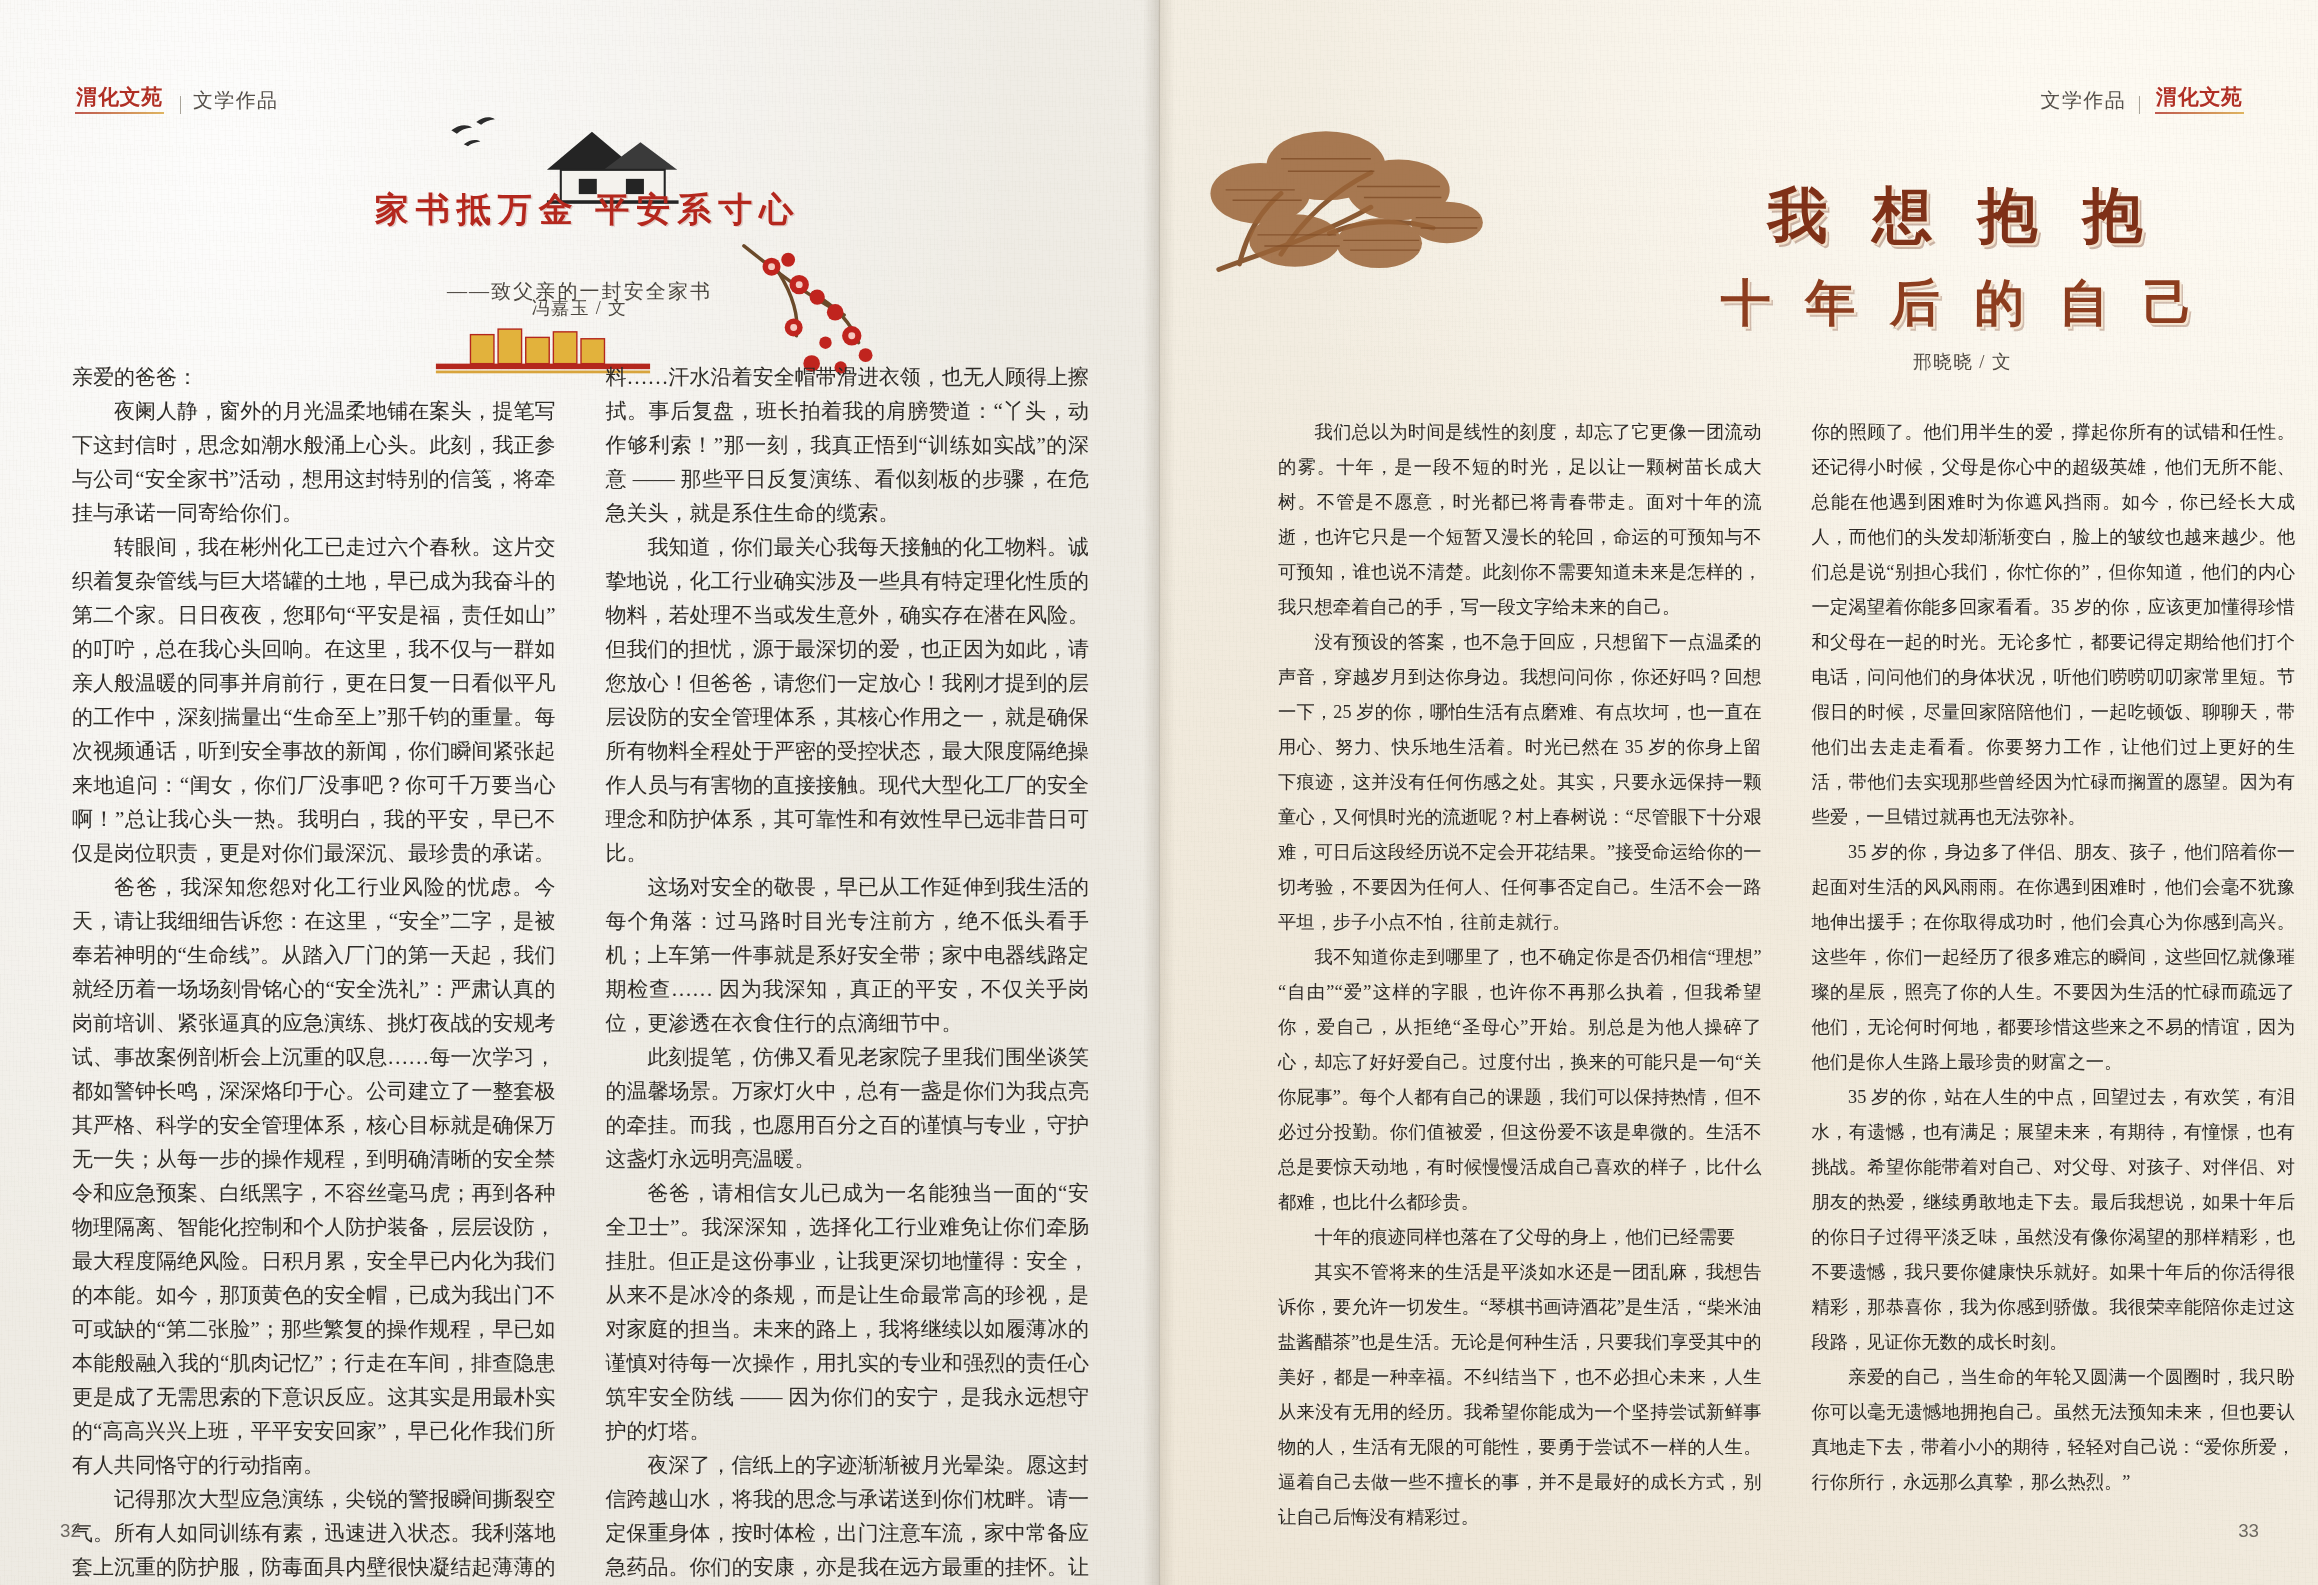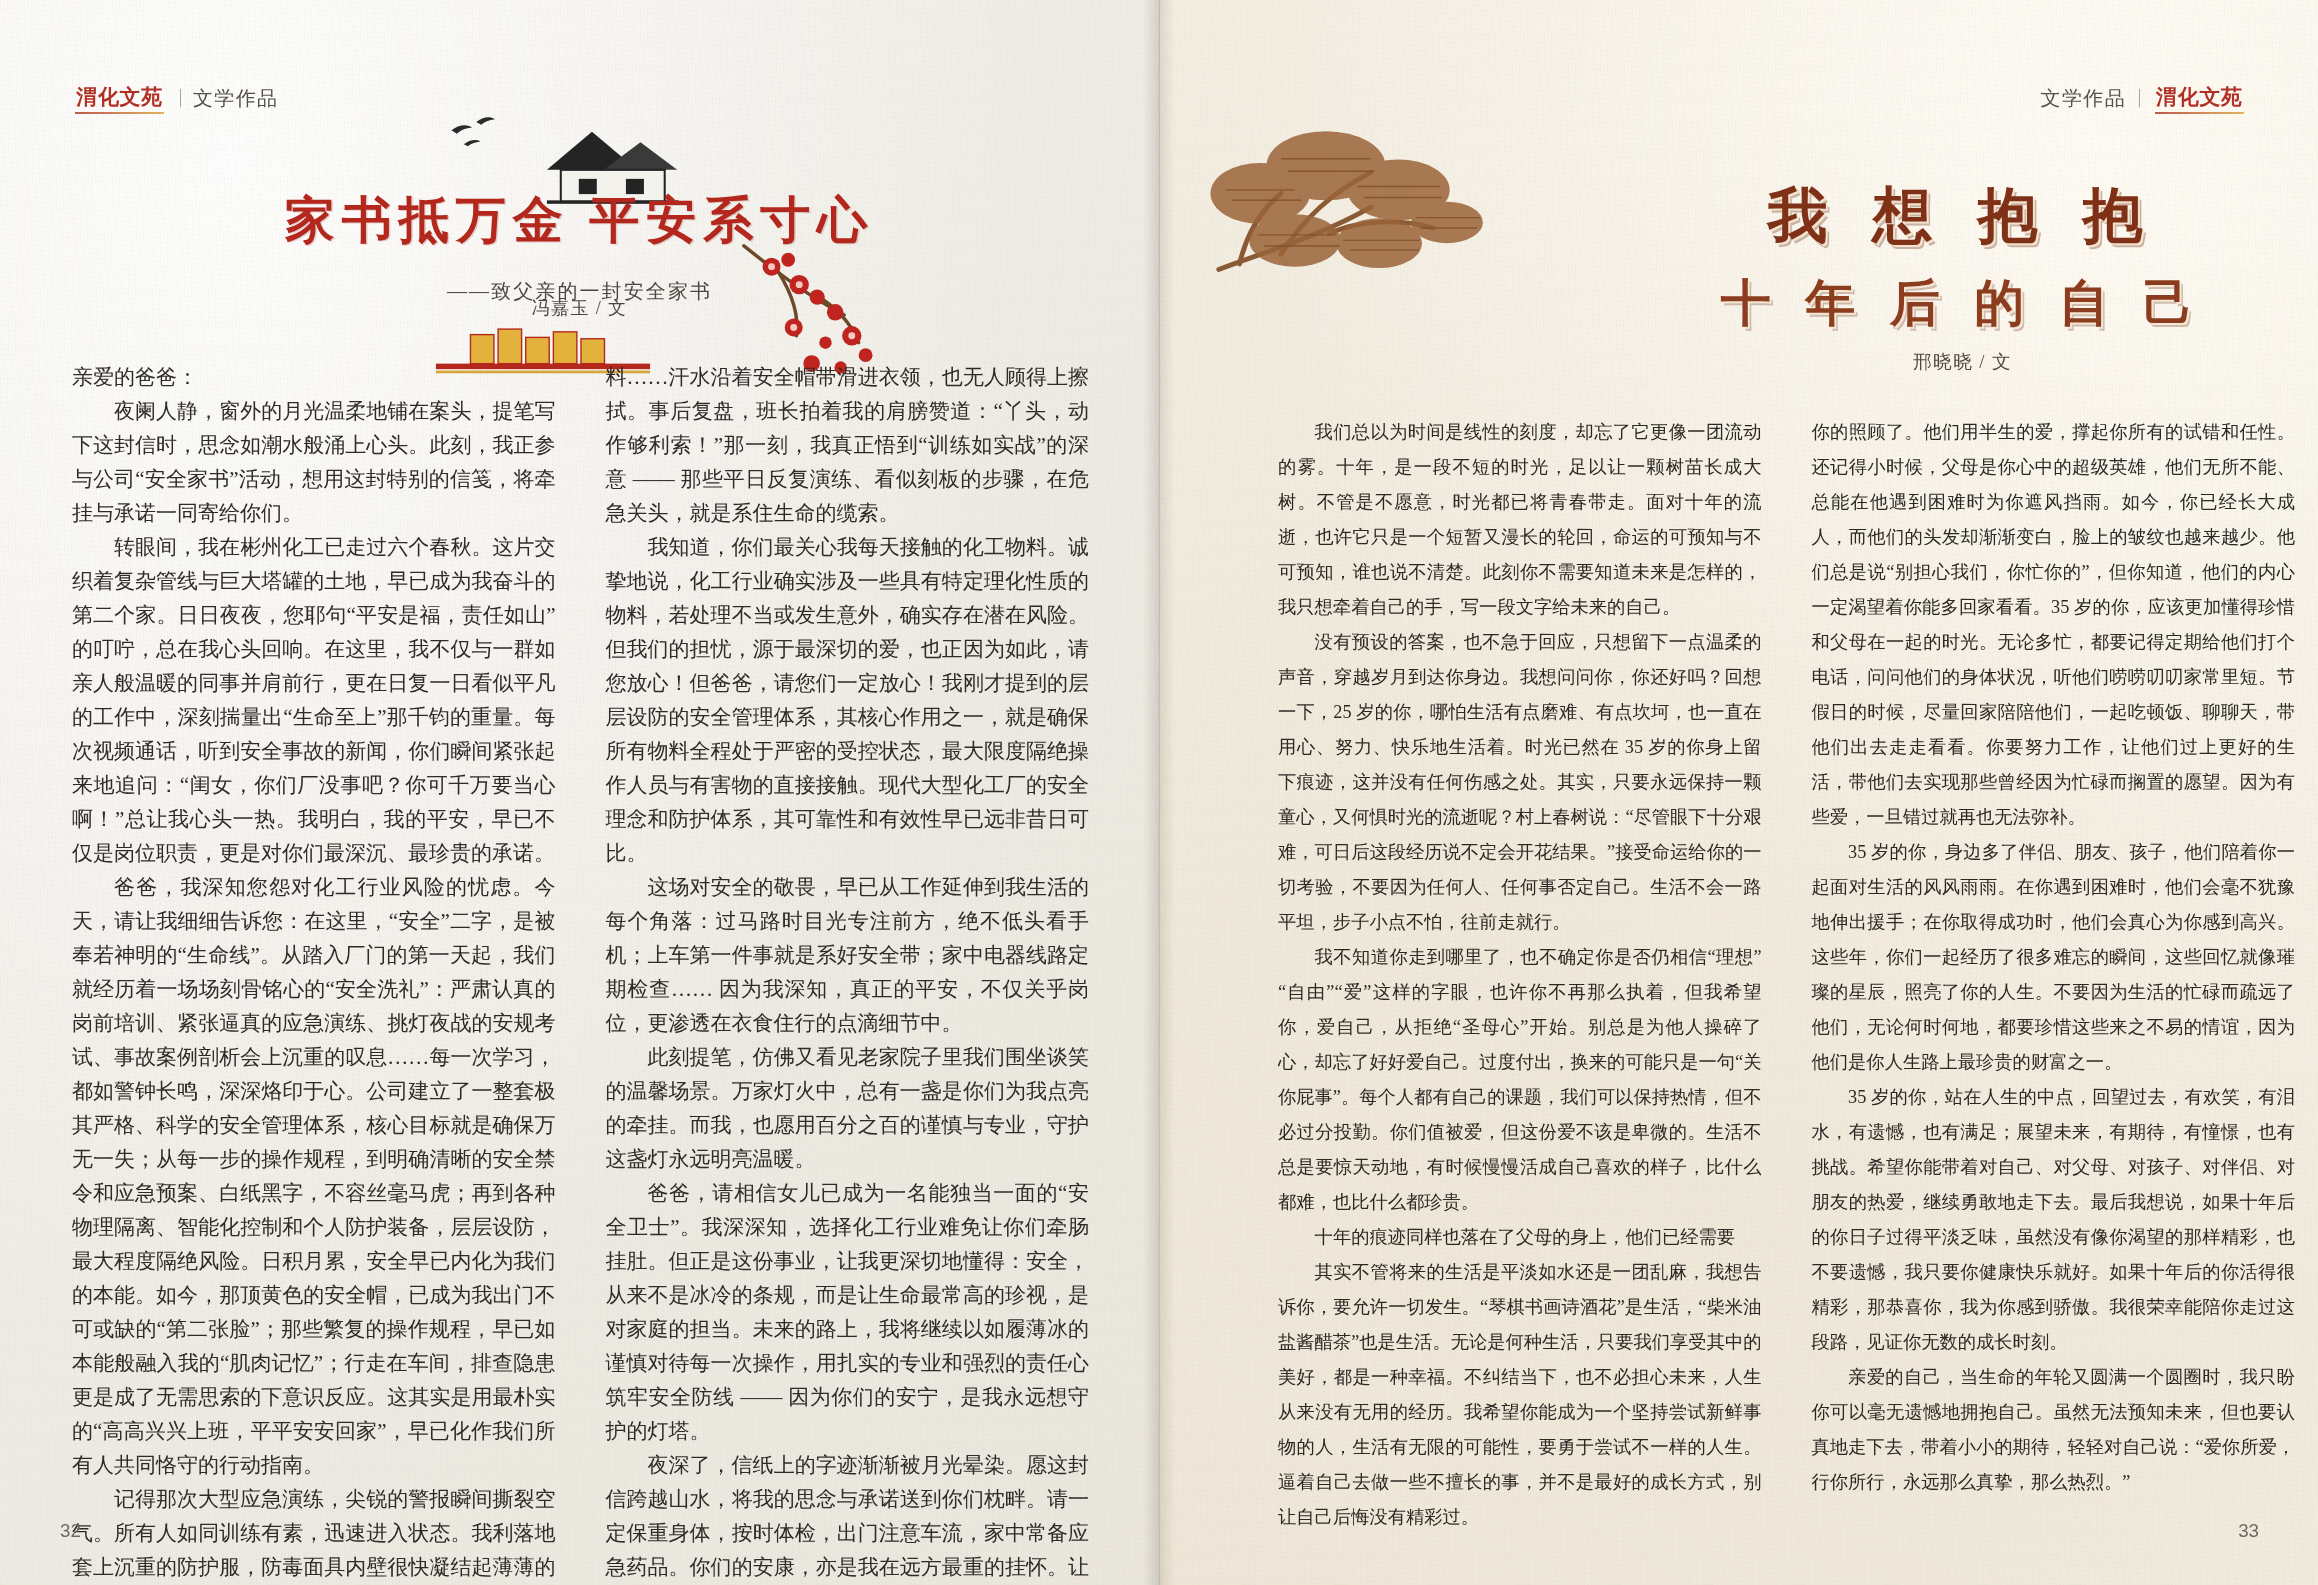--- a/index.html
+++ b/index.html
@@ -63,21 +63,21 @@
     background: linear-gradient(90deg, rgba(90,78,60,0) 0%, rgba(90,78,60,0.16) 45%, rgba(90,78,60,0.20) 50%, rgba(90,78,60,0.13) 55%, rgba(90,78,60,0) 100%);
     pointer-events: none;
     z-index: 20;
   }
 
   
   .runhead {
     position: absolute;
     top: 82px;
     display: flex;
-    align-items: center;
+    align-items: flex-end;
     gap: 12.5px;
     font-size: 16.6px;
     color: #4a4640;
     letter-spacing: 1.4px;
   }
   .runhead-left { left: 72px; }
   .runhead-right { right: 72px; }
   .logo-mark {
     font-family: "Liberation Serif", serif;
     font-weight: bold;
@@ -135,26 +135,27 @@
     top: 322px;
     width: 228px;
     height: 66px;
   }
   .title-left {
     position: absolute;
     top: 187px;
     left: 0;
     width: 100%;
     text-align: center;
-    font-size: 50px;
+    font-size: 34px;
     font-weight: bold;
     letter-spacing: 7px;
     color: #b4271d;
     font-family: "Liberation Serif", "DejaVu Serif", serif;
     text-shadow: 1.4px 1.4px 0 rgba(120,30,20,0.18);
+    padding-left: 8px;
   }
   .subtitle-left {
     position: absolute;
     top: 262px;
     left: 0;
     width: 100%;
     text-align: center;
     font-size: 20px;
     color: #4b463f;
     letter-spacing: 2.1px;

